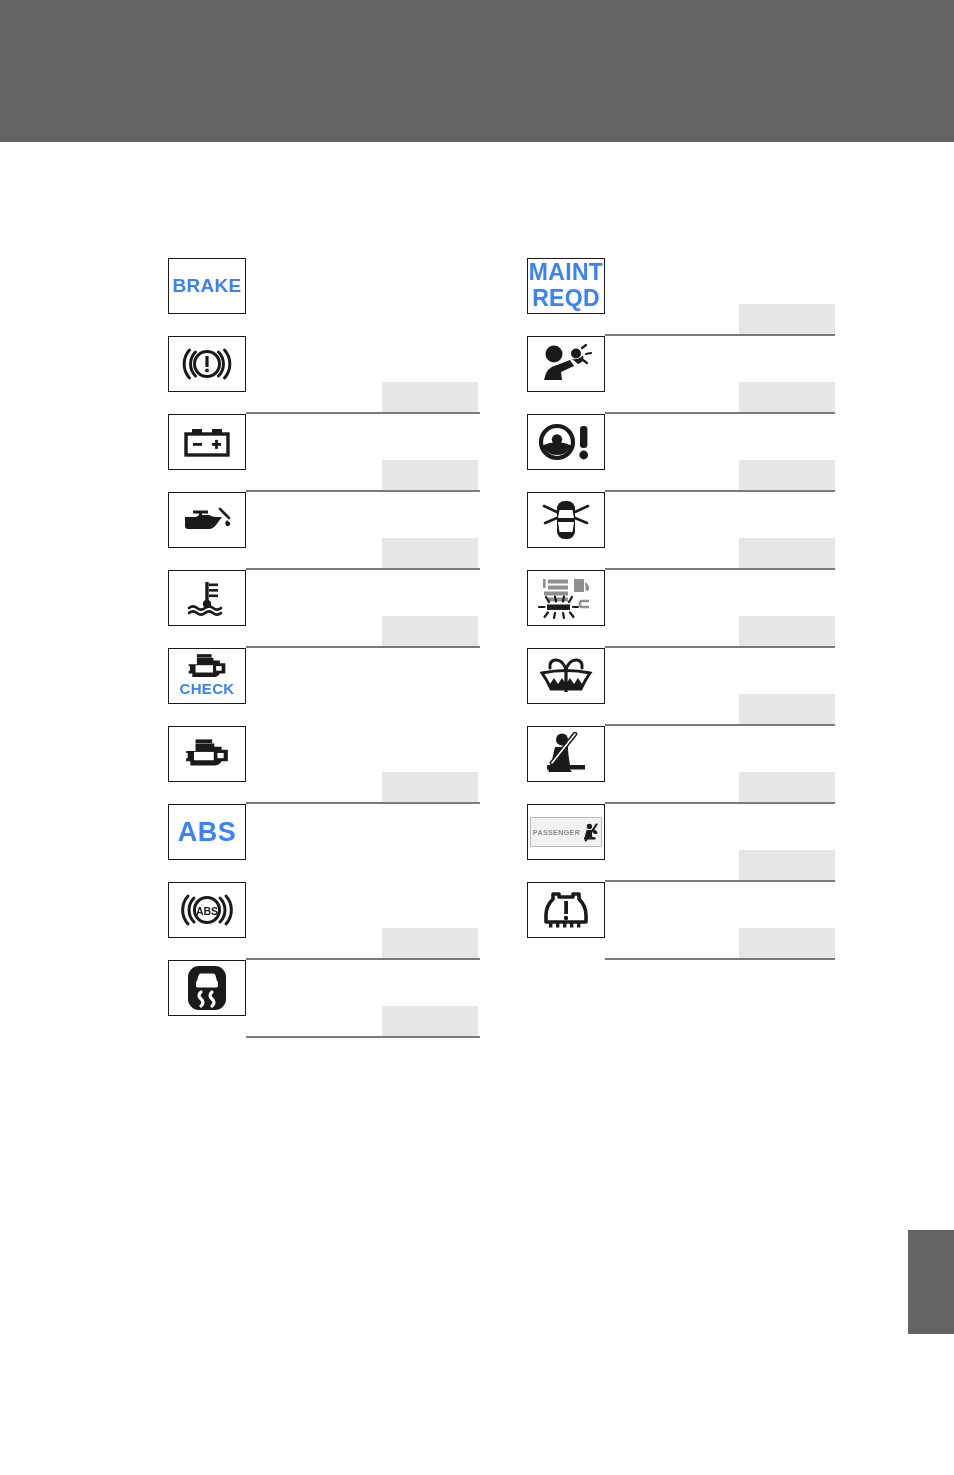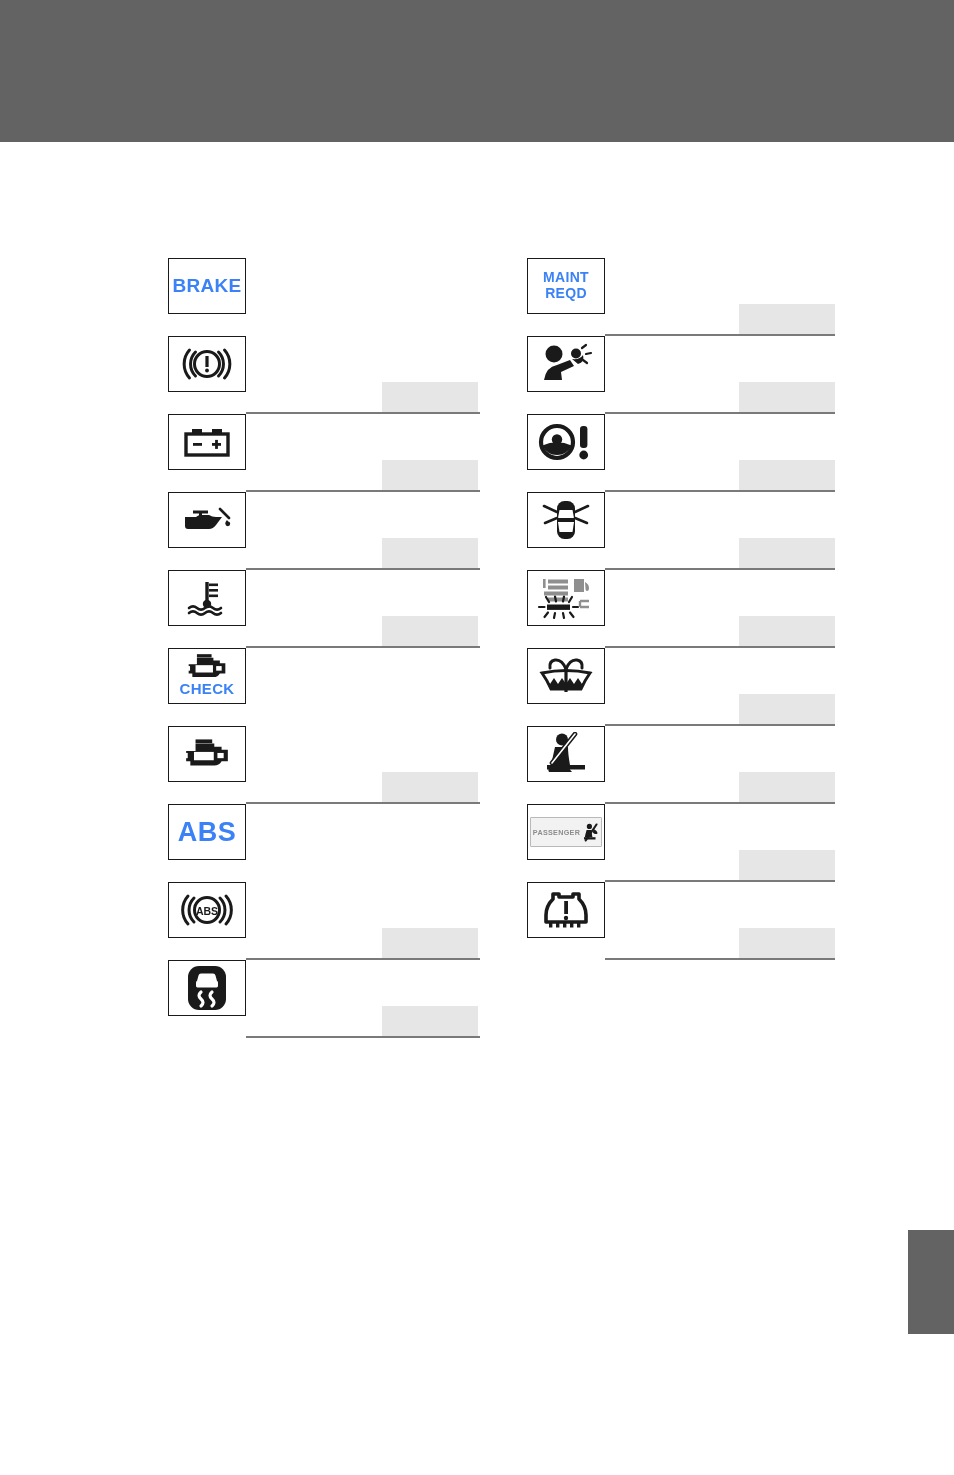--- a/index.html
+++ b/index.html
@@ -72,21 +72,21 @@
 
   .sym-text {
     font-weight: bold;
     color: #3b82f6;
     letter-spacing: 0.3px;
     line-height: 1.12;
     text-align: center;
   }
   .sym-text.brake { font-size: 19px; }
   .sym-text.abs   { font-size: 27px; letter-spacing: 0.5px; }
-  .sym-text.maint { font-size: 14px; }
+  .sym-text.maint { font-size: 23px; }
 
   .sym-box svg { display: block; }
 
   
   .row-rule {
     position: absolute;
     left: 78px;
     bottom: 0;
     height: 1.6px;
     background: #7a7a7a;

